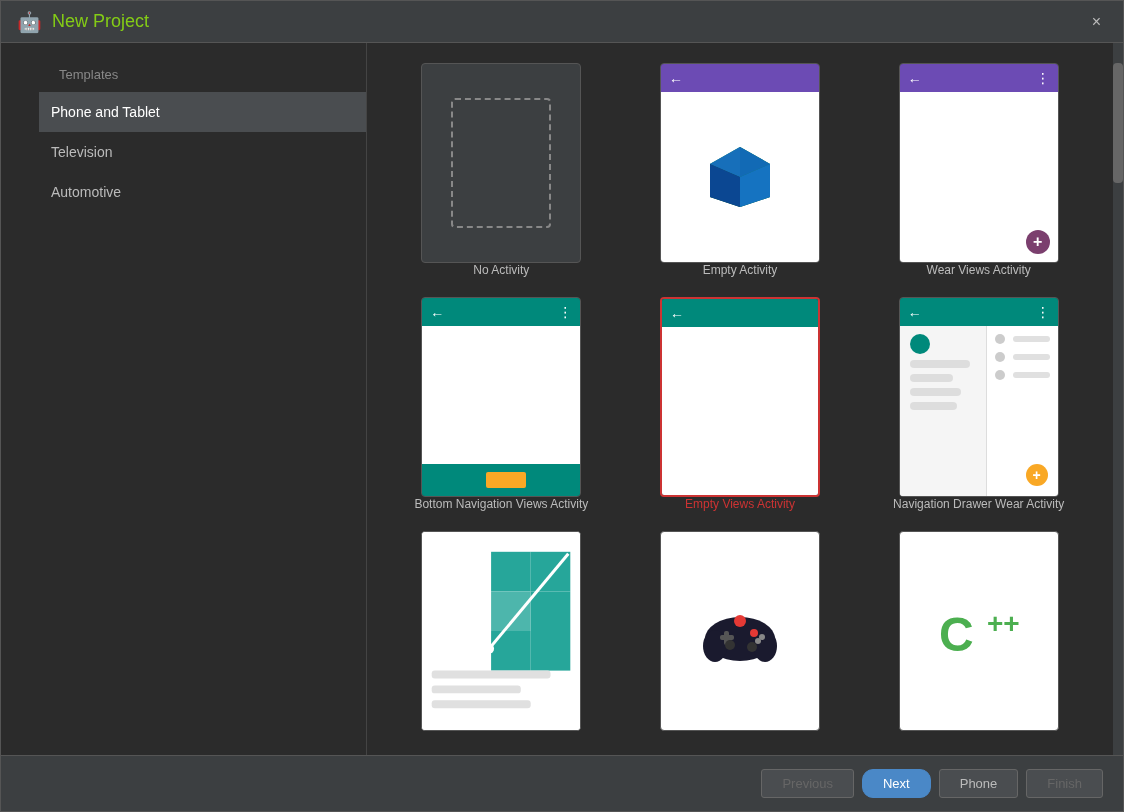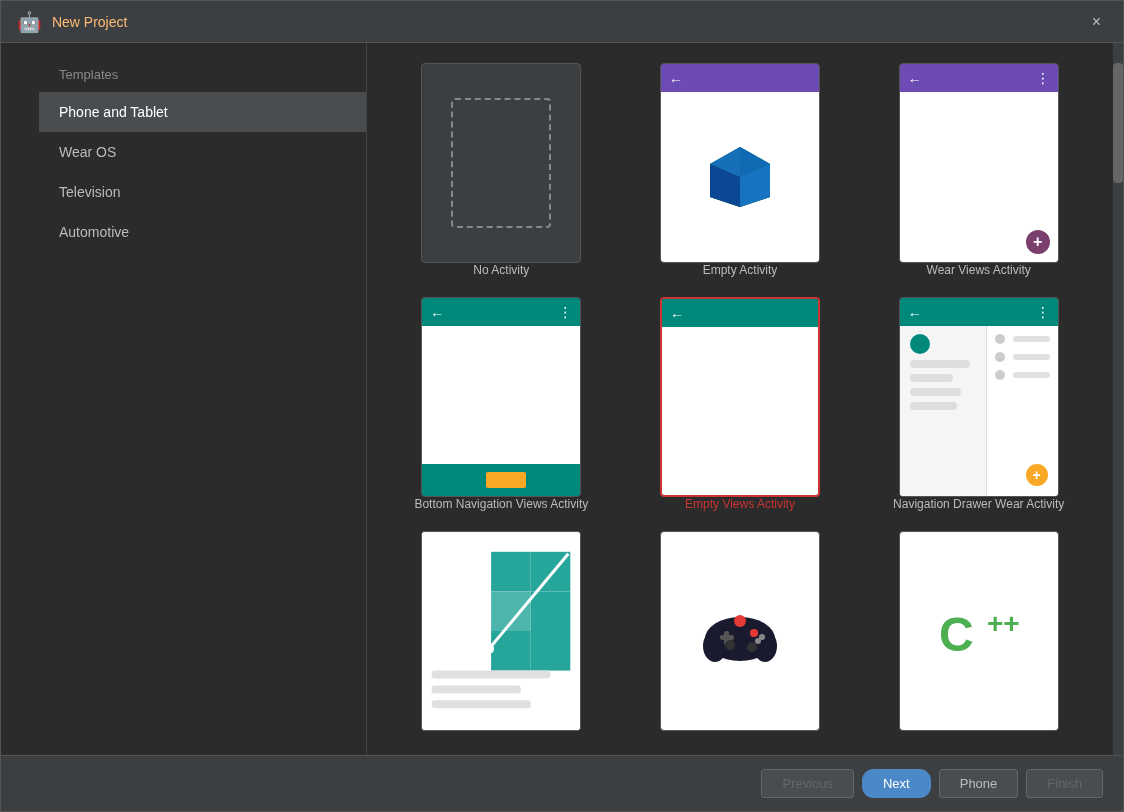--- a/index.html
+++ b/index.html
@@ -29,22 +29,22 @@
       border-bottom: 1px solid #555;
       height: 42px;
       flex-shrink: 0;
     }
     .dialog-header .android-icon {
       color: #6ab04c;
       font-size: 20px;
       margin-right: 10px;
     }
     .dialog-title {
-      color: #fdba74;
-      font-size: 14px;
+      color: #84cc16;
+      font-size: 18px;
       flex: 1;
     }
     .close-btn {
       color: #bbbbbb;
       cursor: pointer;
       font-size: 16px;
       background: none;
       border: none;
       padding: 2px 6px;
     }
@@ -61,21 +61,21 @@
       padding-top: 8px;
       margin-left: 38px;
     }
     .sidebar-section-label {
       color: #888;
       font-size: 13px;
       padding: 16px 20px 10px 20px;
       font-weight: 500;
     }
     .sidebar-item {
-      padding: 12px 20px;
+      padding: 12px 12px;
       color: #bbbbbb;
       font-size: 14px;
       cursor: pointer;
     }
     .sidebar-item.active {
       background: #4a4d50;
       color: #ffffff;
     }
     .main-content {
       flex: 1;
@@ -330,21 +330,20 @@
     <span class="android-icon">🤖</span>
     <span class="dialog-title">New Project</span>
     <button class="close-btn">×</button>
   </div>
 
   <div class="dialog-body">
 
     <div class="sidebar">
       <div class="sidebar-section-label">Templates</div>
       <div class="sidebar-item active">Phone and Tablet</div>
-      <div class="sidebar-item">Wear OS</div>
       <div class="sidebar-item">Television</div>
       <div class="sidebar-item">Automotive</div>
     </div>
 
     <div class="main-content">
       <div class="templates-grid">
 
         <div class="template-item">
           <div class="template-thumb" style="align-items:center; justify-content:center; background:#3c3f41;">
             <div class="no-activity-thumb"></div>

